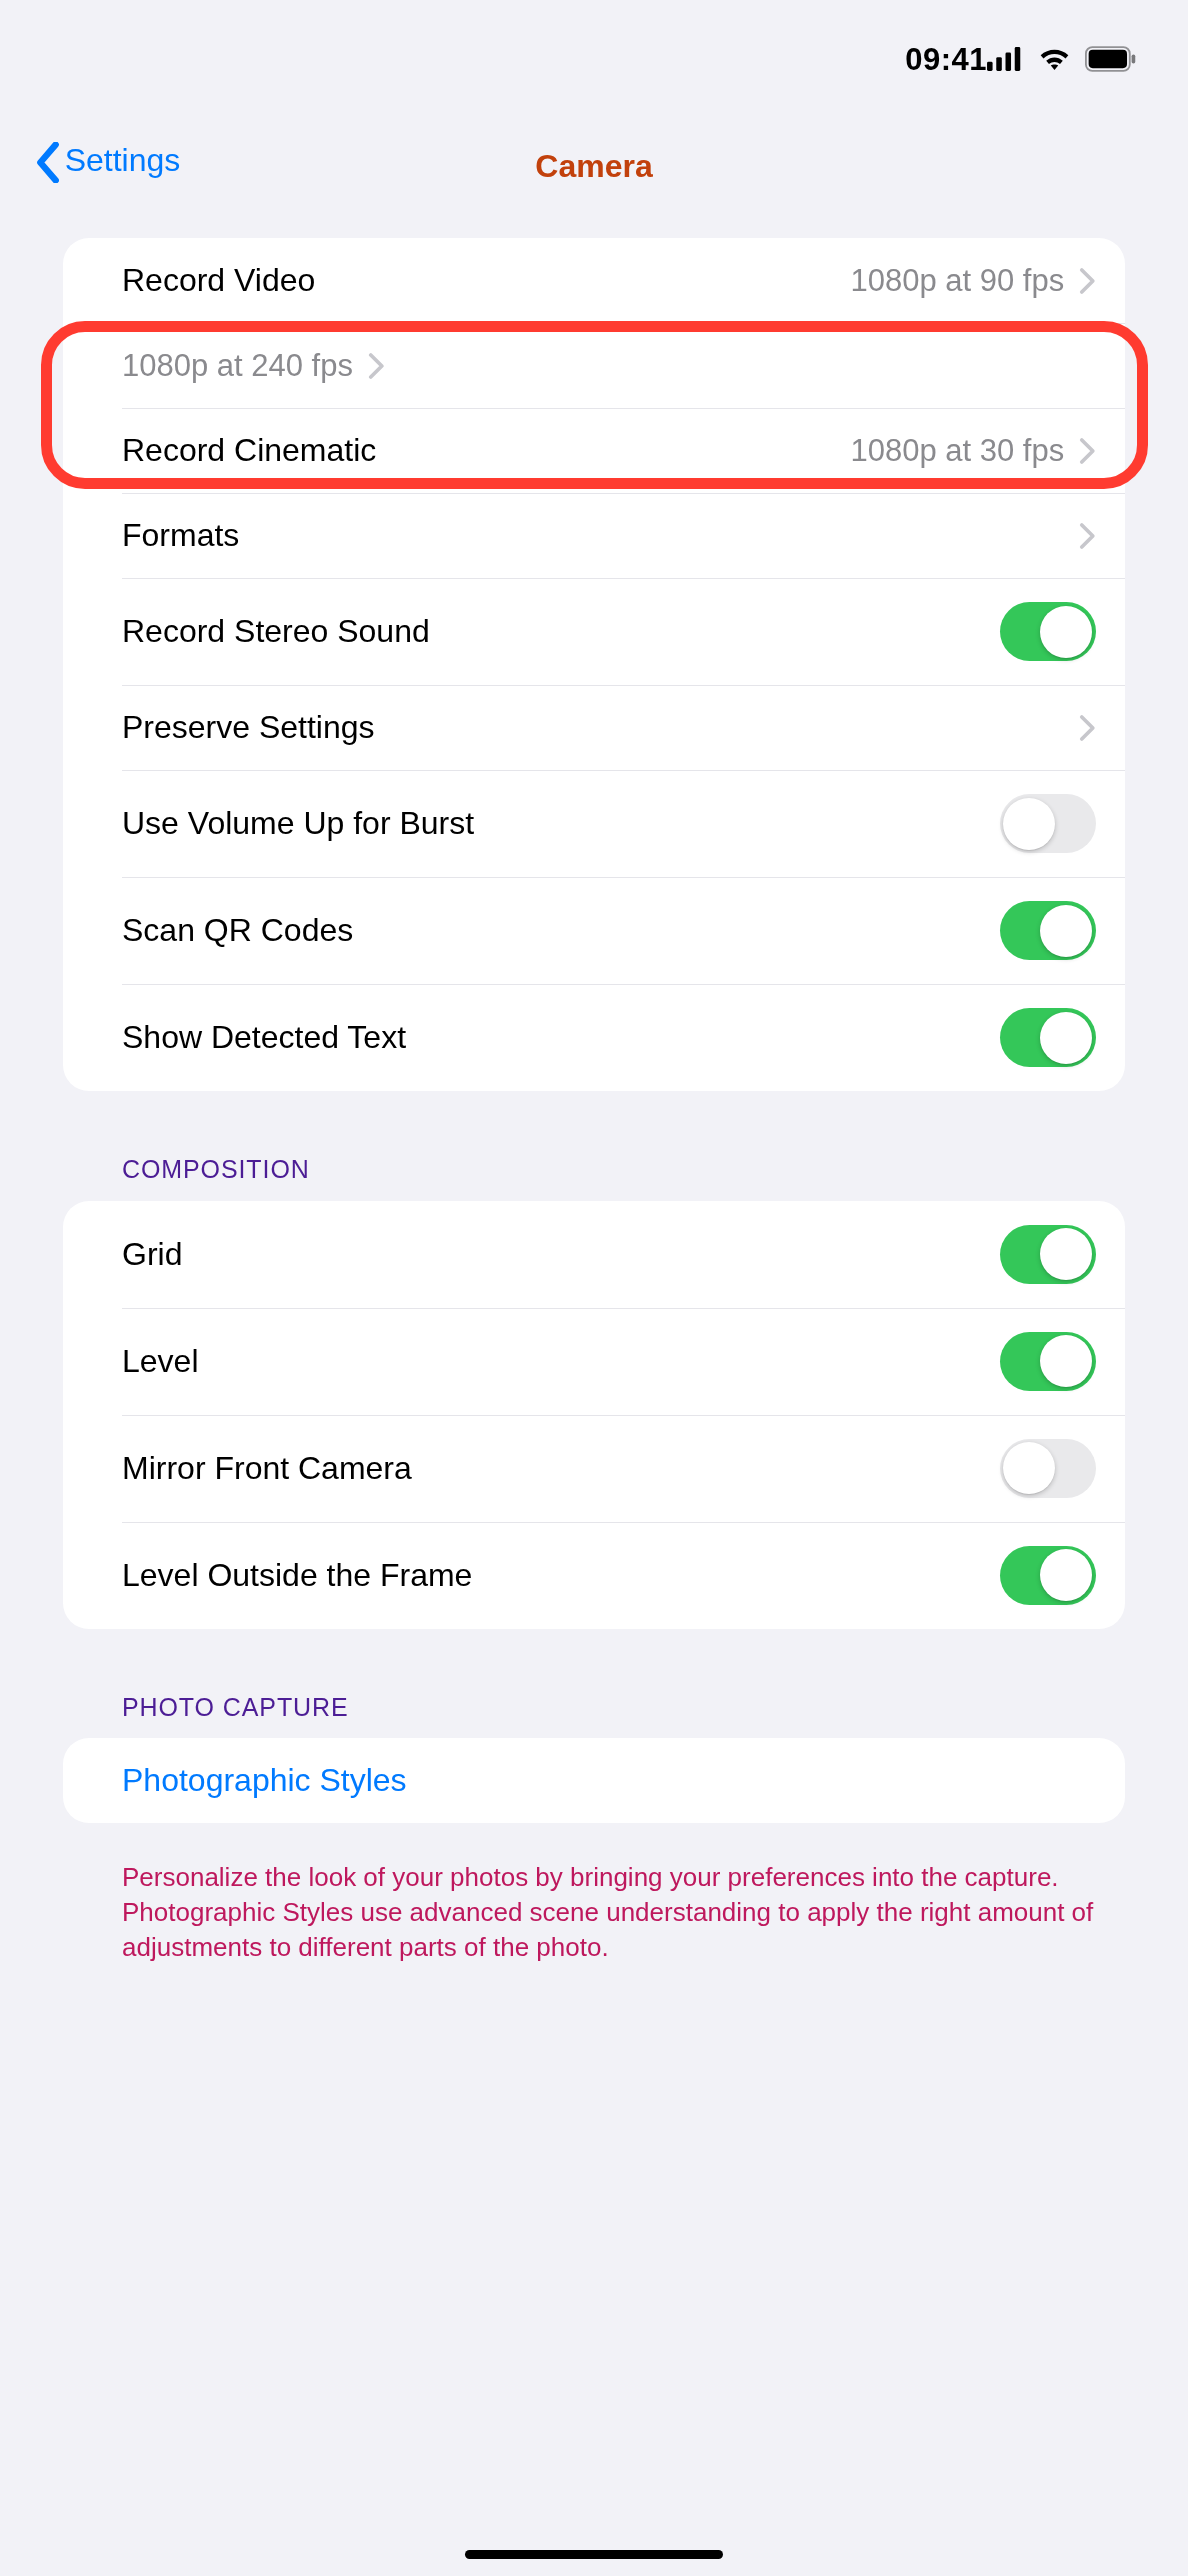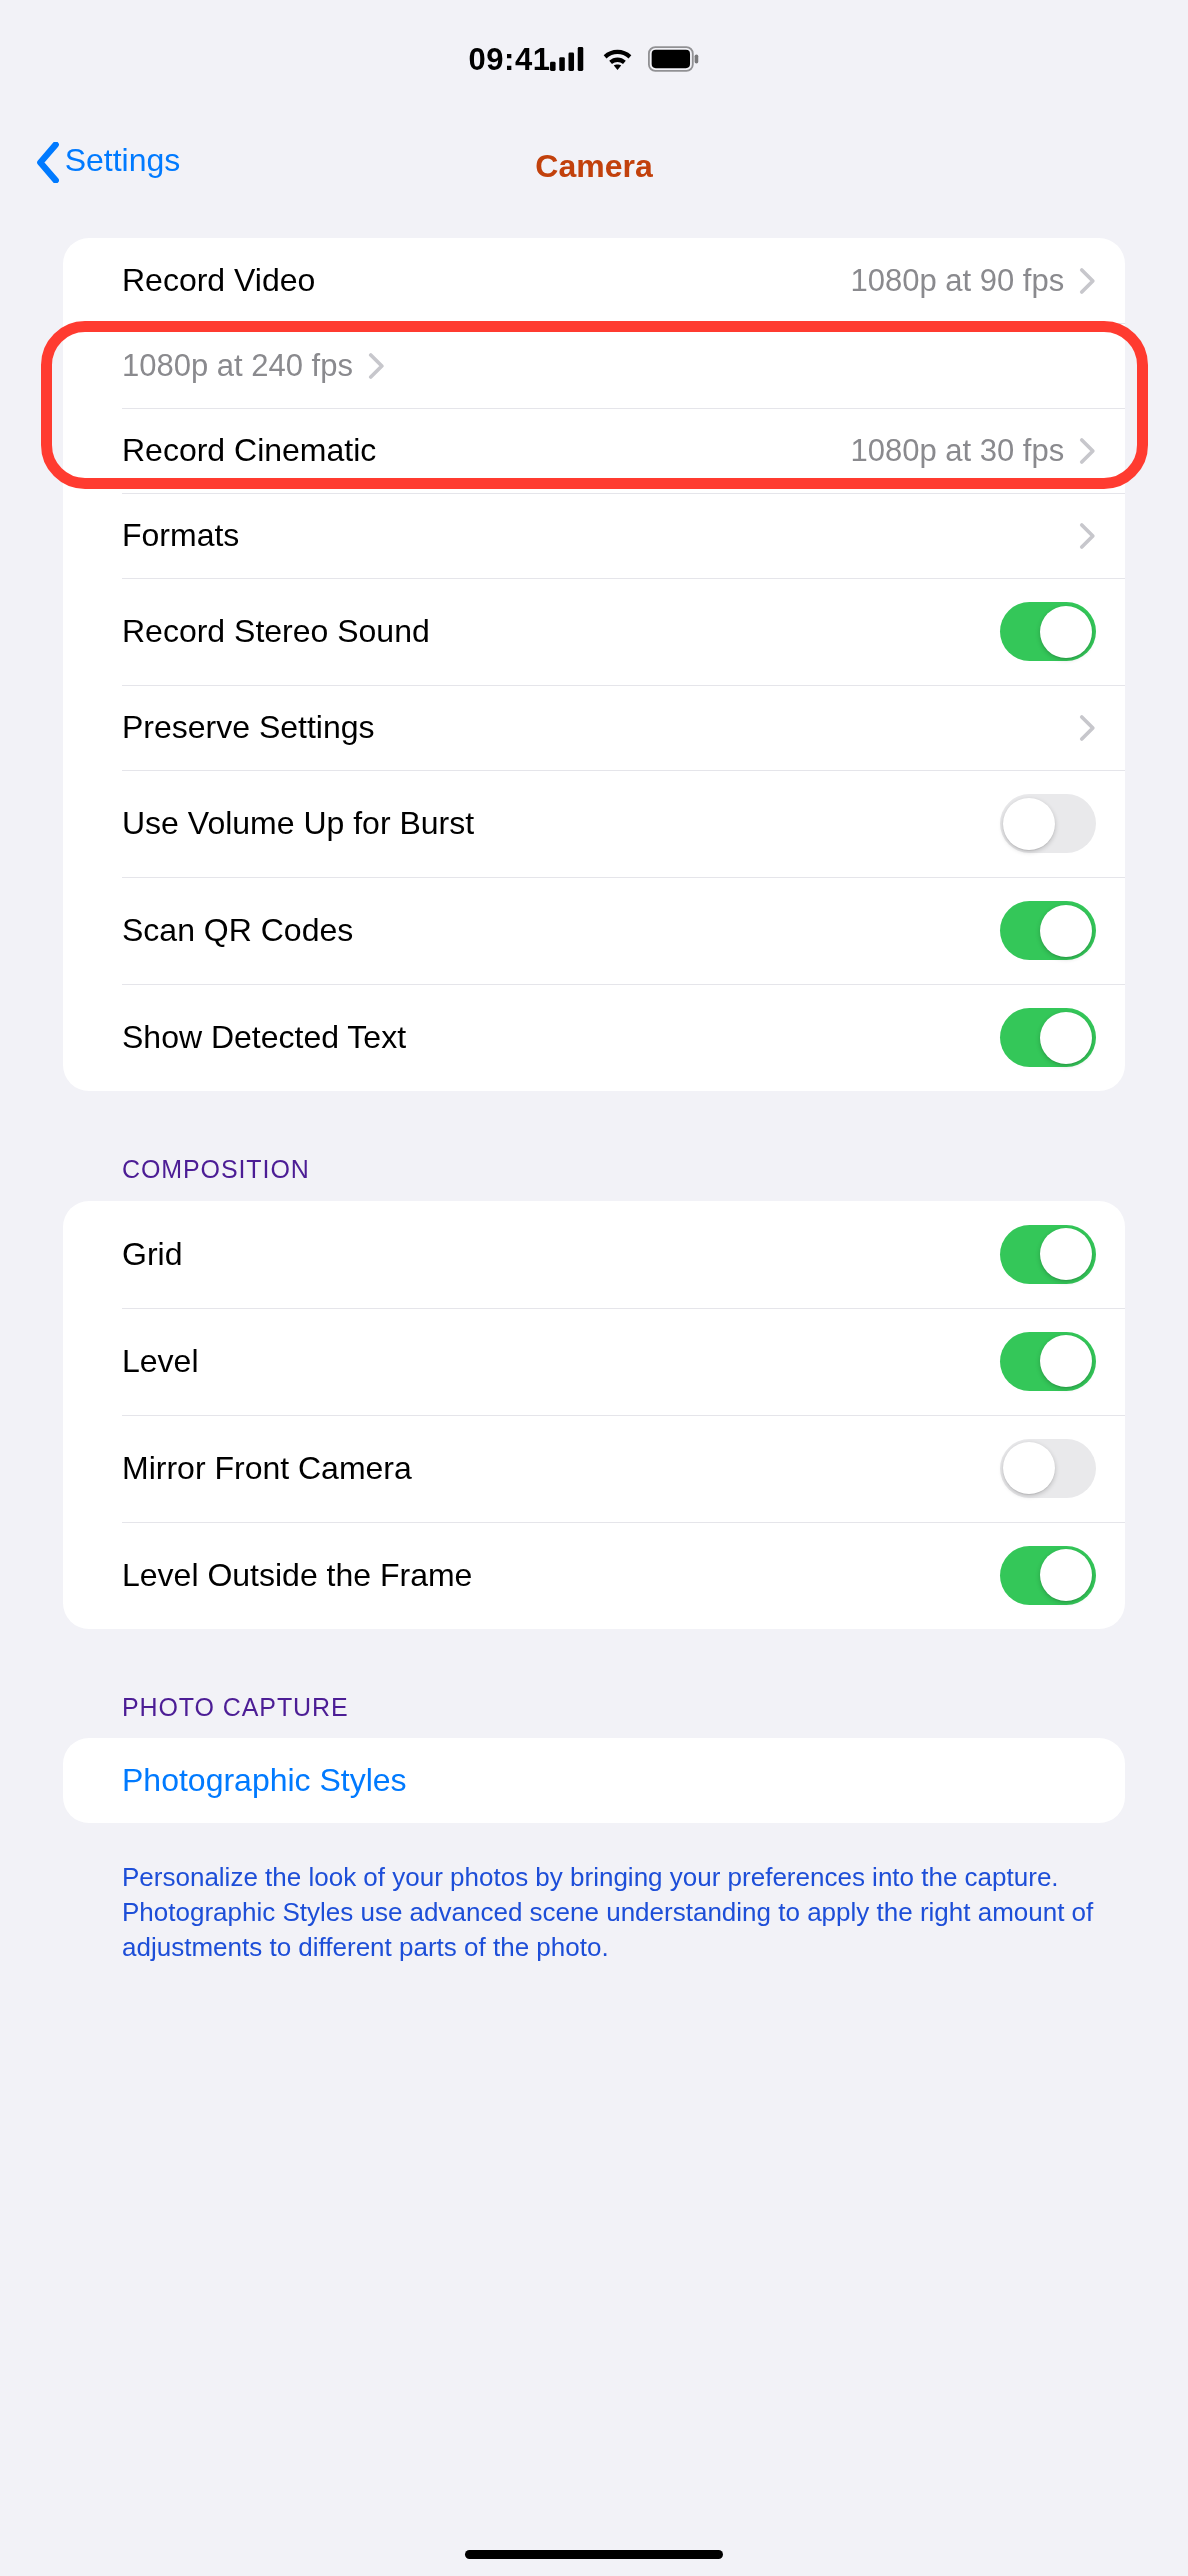--- a/index.html
+++ b/index.html
@@ -7,22 +7,22 @@
   body {
     background: #f2f2f7;
     font-family: -apple-system, "Helvetica Neue", Helvetica, Arial, sans-serif;
     color: #000;
     position: relative;
   }
   .status-bar {
     height: 120px;
     display: flex;
     align-items: center;
-    justify-content: center;
-    padding: 0 109px 0 83px;
+    justify-content: flex-end;
+    padding: 0 50px 0 83px;
     margin-left: 8px;
   }
   .status-time {
     font-size: 31px;
     font-weight: 700;
     letter-spacing: 0.5px;
   }
   .status-icons {
     display: flex;
     align-items: center;
@@ -61,21 +61,21 @@
   .group-header {
     font-size: 25px;
     letter-spacing: 0.9px;
     color: #4c1d95;
     padding: 0 0 16.6px 59px;
     text-transform: uppercase;
   }
   .group-footer {
     font-size: 26px;
     line-height: 1.35;
-    color: #1d4ed8;
+    color: #be185d;
     padding: 16.6px 24px 0 59px;
     margin-top: -44px;
   }
   .row {
     display: flex;
     align-items: center;
     min-height: 85px;
     padding: 24px 29.5px 24px 59px;
     position: relative;
     font-size: 32px;

